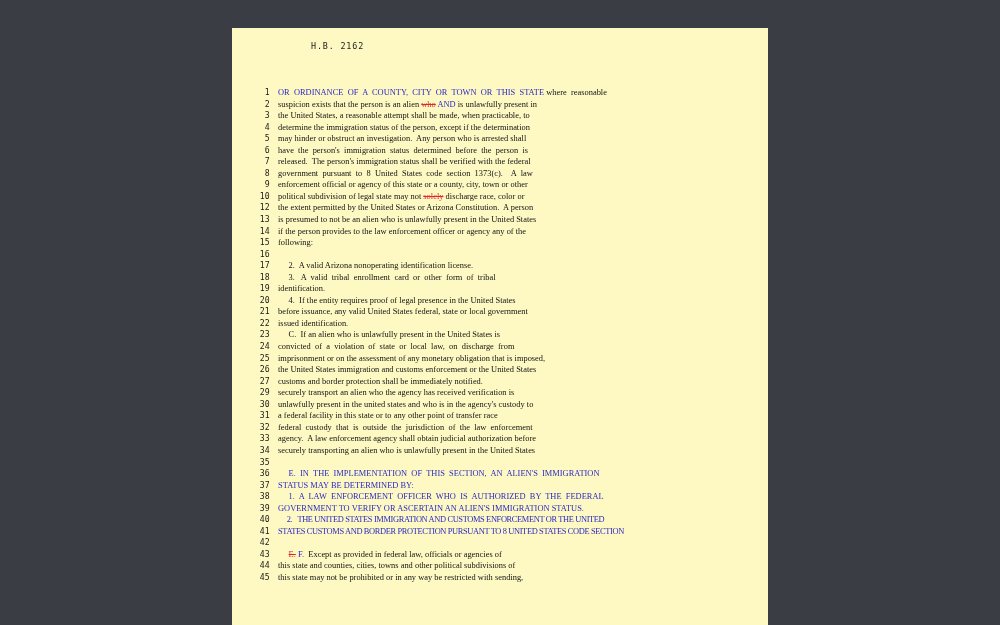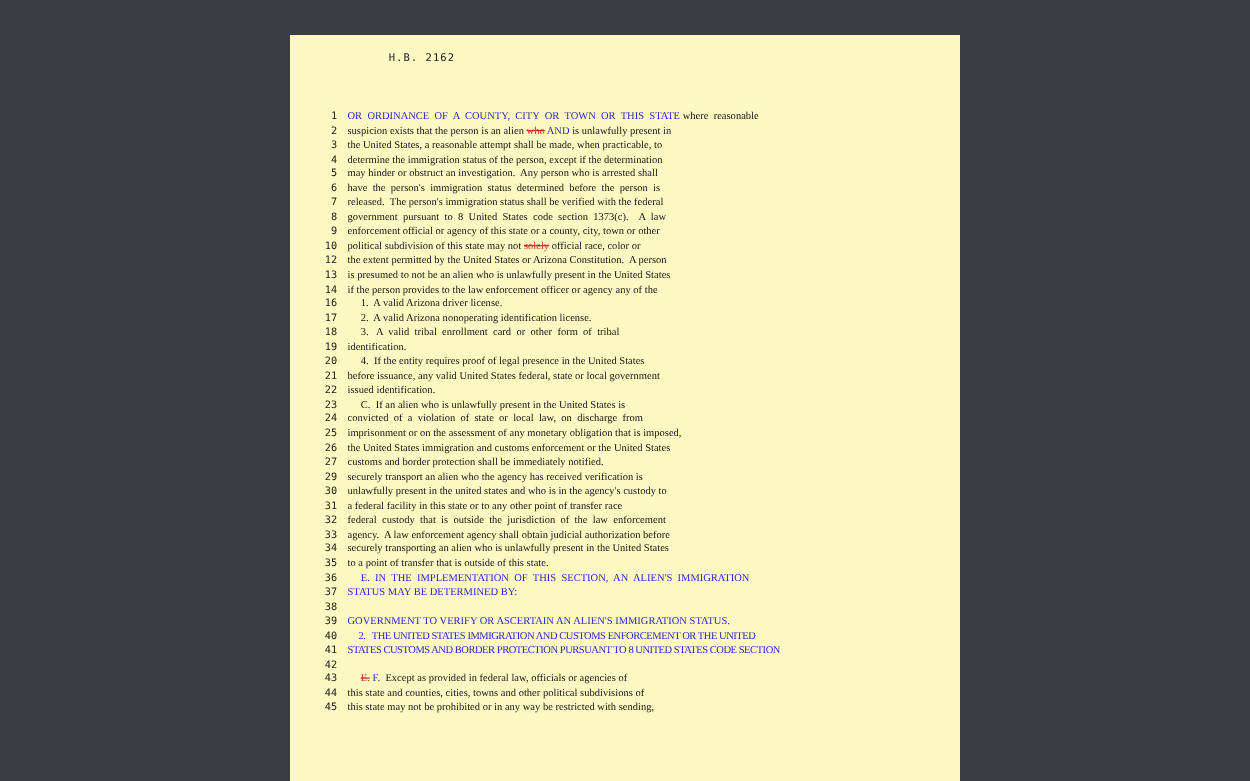--- a/index.html
+++ b/index.html
@@ -136,37 +136,40 @@
         <div class="line">
           <span class="lineno">8</span>
           <span class="linetext"><span>government  pursuant  to  8  United  States  code  section  1373(c).    A  law</span></span>
         </div>
         <div class="line">
           <span class="lineno">9</span>
           <span class="linetext"><span>enforcement official or agency of this state or a county, city, town or other</span></span>
         </div>
         <div class="line">
           <span class="lineno">10</span>
-          <span class="linetext"><span>political subdivision of this state may not </span><span class="del">solely</span><span> official race, color or</span></span>
+          <span class="linetext"><span>political subdivision of legal state may not </span><span class="del">solely</span><span> discharge race, color or</span></span>
         </div>
         <div class="line">
           <span class="lineno">12</span>
           <span class="linetext"><span>the extent permitted by the United States or Arizona Constitution.  A person</span></span>
         </div>
         <div class="line">
           <span class="lineno">13</span>
           <span class="linetext"><span>is presumed to not be an alien who is unlawfully present in the United States</span></span>
         </div>
         <div class="line">
           <span class="lineno">14</span>
           <span class="linetext"><span>if the person provides to the law enforcement officer or agency any of the</span></span>
         </div>
         <div class="line">
+          <span class="lineno">15</span>
+          <span class="linetext"><span>following:</span></span>
+        </div>
+        <div class="line">
           <span class="lineno">16</span>
-          <span class="linetext"><span>     1.  A valid Arizona driver license.</span></span>
         </div>
         <div class="line">
           <span class="lineno">17</span>
           <span class="linetext"><span>     2.  A valid Arizona nonoperating identification license.</span></span>
         </div>
         <div class="line">
           <span class="lineno">18</span>
           <span class="linetext"><span>     3.   A  valid  tribal  enrollment  card  or  other  form  of  tribal</span></span>
         </div>
         <div class="line">
@@ -224,32 +227,32 @@
         <div class="line">
           <span class="lineno">33</span>
           <span class="linetext"><span>agency.  A law enforcement agency shall obtain judicial authorization before</span></span>
         </div>
         <div class="line">
           <span class="lineno">34</span>
           <span class="linetext"><span>securely transporting an alien who is unlawfully present in the United States</span></span>
         </div>
         <div class="line">
           <span class="lineno">35</span>
-          <span class="linetext"><span>to a point of transfer that is outside of this state.</span></span>
         </div>
         <div class="line">
           <span class="lineno">36</span>
           <span class="linetext"><span class="ins">     E.  IN  THE  IMPLEMENTATION  OF  THIS  SECTION,  AN  ALIEN'S  IMMIGRATION</span></span>
         </div>
         <div class="line">
           <span class="lineno">37</span>
           <span class="linetext"><span class="ins">STATUS MAY BE DETERMINED BY:</span></span>
         </div>
         <div class="line">
           <span class="lineno">38</span>
+          <span class="linetext"><span class="ins">     1.  A  LAW  ENFORCEMENT  OFFICER  WHO  IS  AUTHORIZED  BY  THE  FEDERAL</span></span>
         </div>
         <div class="line">
           <span class="lineno">39</span>
           <span class="linetext"><span class="ins">GOVERNMENT TO VERIFY OR ASCERTAIN AN ALIEN'S IMMIGRATION STATUS.</span></span>
         </div>
         <div class="line">
           <span class="lineno">40</span>
           <span class="linetext"><span class="ins cond">     2.   THE UNITED STATES IMMIGRATION AND CUSTOMS ENFORCEMENT OR THE UNITED</span></span>
         </div>
         <div class="line">

